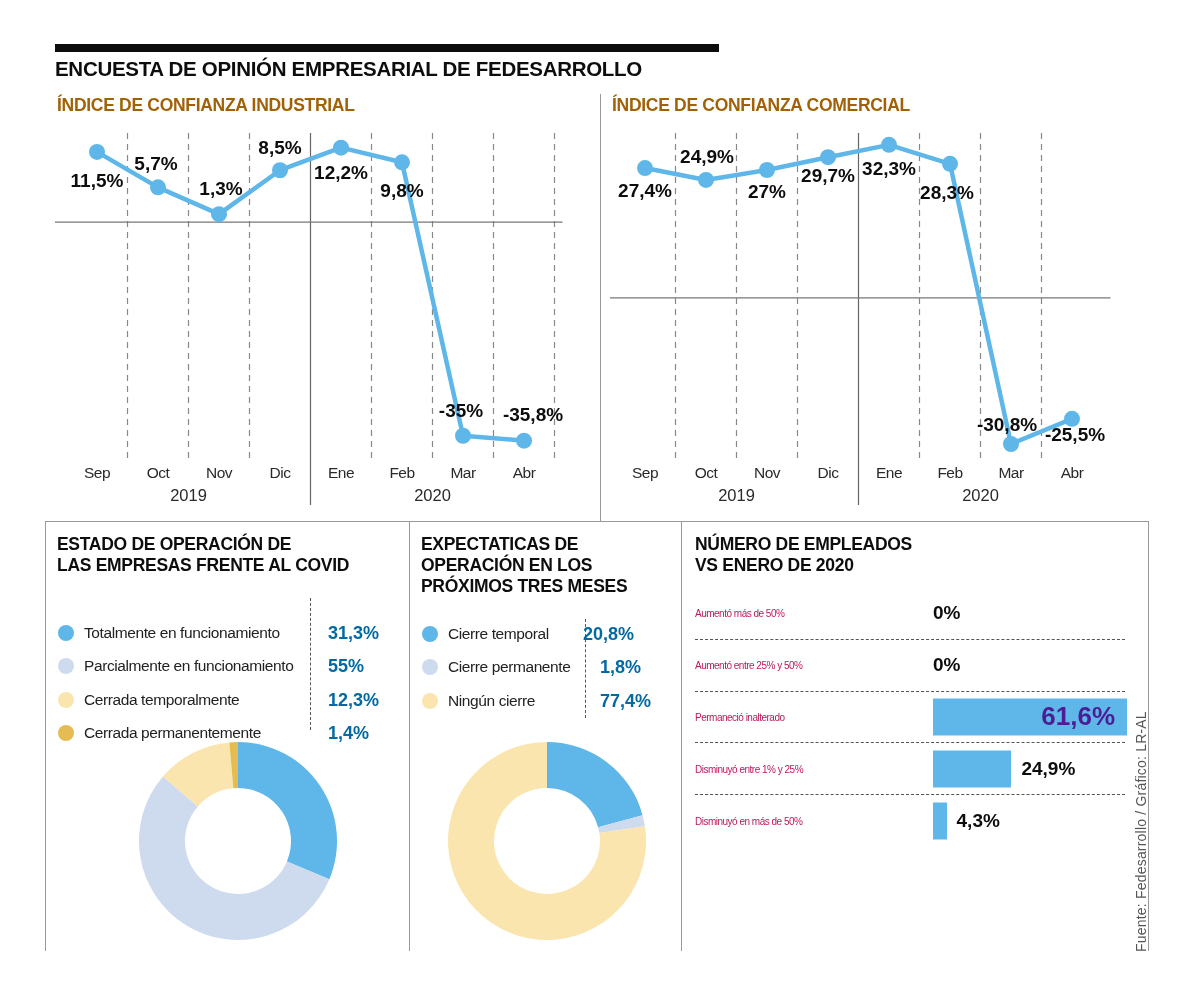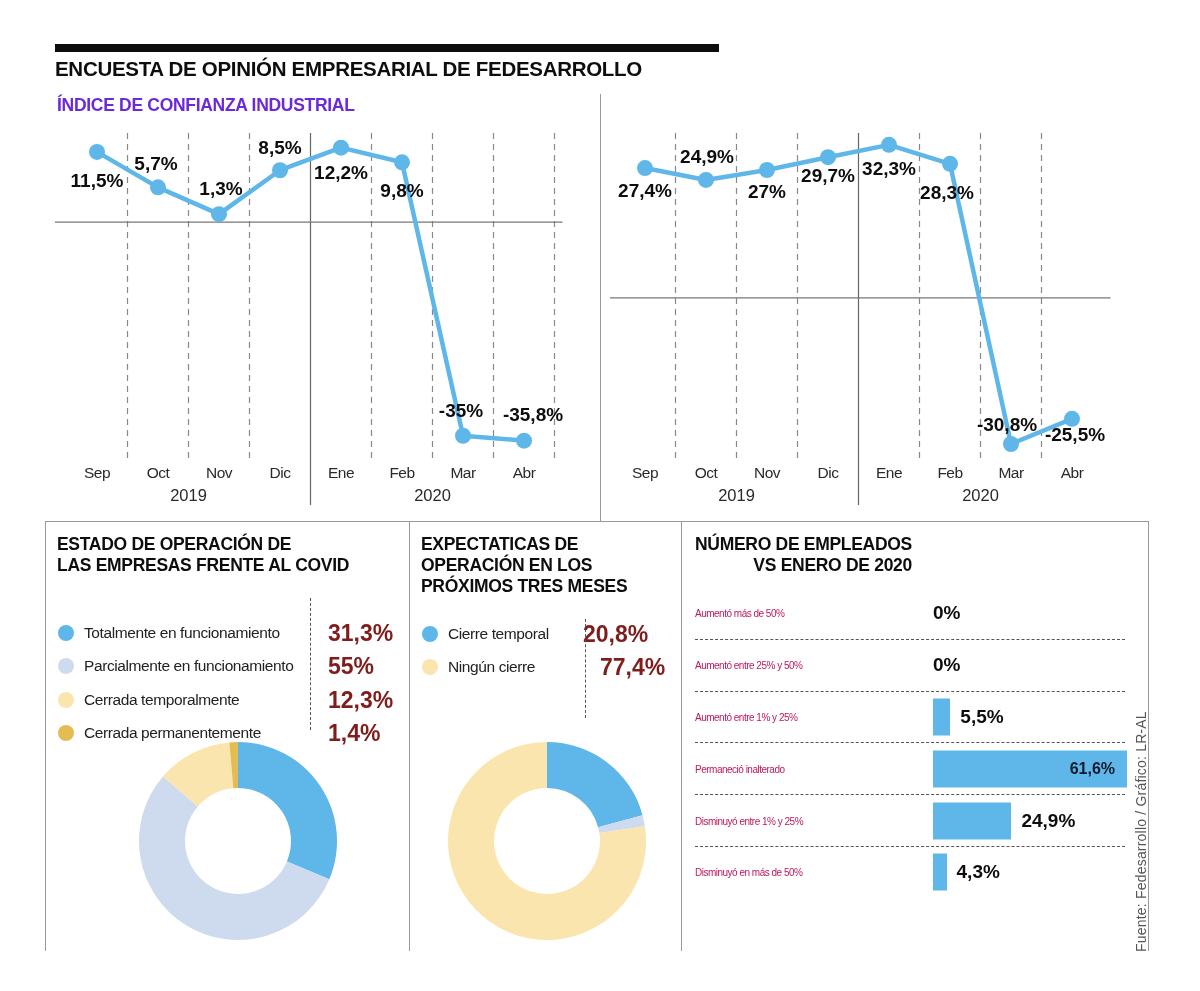--- a/index.html
+++ b/index.html
@@ -3,58 +3,59 @@
 <meta charset="utf-8">
 <style>
   html,body{margin:0;padding:0;background:#fff;}
   #stage{
     position:relative;width:1200px;height:991px;background:#fff;overflow:hidden;
     font-family:"Liberation Sans","DejaVu Sans",sans-serif;color:#111;
   }
   .abs{position:absolute;}
   #topbar{left:55px;top:44px;width:664px;height:8px;background:#0d0d0d;}
   #main-title{left:55px;top:57px;font-size:20.5px;font-weight:bold;letter-spacing:-0.3px;color:#0d0d0d;}
-  .chart-title{top:95px;font-size:17.5px;font-weight:bold;letter-spacing:-0.3px;color:#6d28d9;}
+  .chart-title{top:95px;font-size:17.5px;font-weight:bold;letter-spacing:-0.3px;color:#a16207;}
   #chart1-title{left:57px;}
   #chart2-title{left:612px;}
   svg.linechart{position:absolute;top:120px;overflow:visible;}
   #line1{left:55px;}
   #line2{left:610px;}
   .vline,.hline{background:#999;}
   #div-top{left:600px;top:94px;width:1px;height:427px;}
   #sec-h{left:45px;top:521px;width:1104px;height:1px;}
   .panel-v{top:521px;width:1px;height:430px;}
   .panel-title{font-size:17.5px;font-weight:bold;letter-spacing:-0.3px;line-height:21px;color:#0d0d0d;}
   #p1-title{left:57px;top:534px;}
   #p2-title{left:421px;top:534px;}
-  #p3-title{left:695px;top:534px;text-align:right;}
+  #p3-title{left:695px;top:534px;}
   .legend{position:absolute;}
   .lrow{position:relative;height:33.5px;}
   .ldot{position:absolute;left:2px;top:50%;width:16px;height:16px;border-radius:50%;transform:translateY(-50%);}
   .llab{position:absolute;left:28px;top:50%;transform:translateY(-50%);font-size:15.5px;letter-spacing:-0.4px;color:#222;white-space:nowrap;}
-  .lval{position:absolute;top:50%;transform:translateY(-50%);font-size:23px;font-weight:bold;color:#7f1d1d;white-space:nowrap;}
+  .lval{position:absolute;top:50%;transform:translateY(-50%);font-size:18px;font-weight:bold;color:#0369a1;white-space:nowrap;}
   .dashed-v{position:absolute;width:0;border-left:1px dashed #555;}
   svg.donut{position:absolute;top:741px;}
   #bars{left:695px;top:588px;width:430px;position:absolute;}
   .brow{position:relative;height:50.8px;border-bottom:1px dashed #555;}
   .brow:last-child{border-bottom:none;}
   .blabel{position:absolute;left:0;top:50%;transform:translateY(-50%);font-size:10px;letter-spacing:-0.5px;color:#be185d;white-space:nowrap;}
   .bar{position:absolute;top:50%;transform:translateY(-50%);height:37px;}
   .bval{position:absolute;top:50%;transform:translateY(-50%);font-size:19px;font-weight:bold;color:#0d0d0d;white-space:nowrap;}
-  .bval-inside{position:absolute;right:12px;top:50%;transform:translateY(-50%);font-size:16px;font-weight:bold;color:#0f172a;}
+  .bval-inside{position:absolute;right:12px;top:50%;transform:translateY(-50%);font-size:26px;font-weight:bold;color:#4c1d95;}
   #source{left:1133px;top:952px;transform-origin:0 0;transform:rotate(-90deg);font-size:14px;color:#555;white-space:nowrap;letter-spacing:0.2px;}
 </style>
 </head>
 <body>
 
 <div id="stage">
   <div id="topbar" class="abs"></div>
   <div id="main-title" class="abs">ENCUESTA DE OPINIÓN EMPRESARIAL DE FEDESARROLLO</div>
 
   <div id="chart1-title" class="abs chart-title">ÍNDICE DE CONFIANZA INDUSTRIAL</div>
+  <div id="chart2-title" class="abs chart-title">ÍNDICE DE CONFIANZA COMERCIAL</div>
 
   <svg id="line1" class="linechart" width="545" height="400">
       <line x1="72.5" y1="13" x2="72.5" y2="342" stroke="#888" stroke-width="1.2" stroke-dasharray="6 5"></line>
       <line x1="133.5" y1="13" x2="133.5" y2="342" stroke="#888" stroke-width="1.2" stroke-dasharray="6 5"></line>
       <line x1="194.5" y1="13" x2="194.5" y2="342" stroke="#888" stroke-width="1.2" stroke-dasharray="6 5"></line>
       <line x1="255.5" y1="13" x2="255.5" y2="385" stroke="#666" stroke-width="1.2"></line>
       <line x1="316.5" y1="13" x2="316.5" y2="342" stroke="#888" stroke-width="1.2" stroke-dasharray="6 5"></line>
       <line x1="377.5" y1="13" x2="377.5" y2="342" stroke="#888" stroke-width="1.2" stroke-dasharray="6 5"></line>
       <line x1="438.5" y1="13" x2="438.5" y2="342" stroke="#888" stroke-width="1.2" stroke-dasharray="6 5"></line>
       <line x1="499.5" y1="13" x2="499.5" y2="342" stroke="#888" stroke-width="1.2" stroke-dasharray="6 5"></line>
@@ -170,20 +171,25 @@
     </div>
   <div class="dashed-v" style="left:310px;top:598px;height:132px;"></div>
 
   <div id="legend2" class="legend" style="left:420px;top:617px;width:258px;">
       <div class="lrow">
         <span class="ldot" style="background: rgb(94, 183, 232);"></span>
         <span class="llab">Cierre temporal</span>
         <span class="lval" style="left: 163px;">20,8%</span>
       </div>
       <div class="lrow">
+        <span class="ldot" style="background: rgb(206, 218, 238);"></span>
+        <span class="llab">Cierre permanente</span>
+        <span class="lval" style="left: 180px;">1,8%</span>
+      </div>
+      <div class="lrow">
         <span class="ldot" style="background: rgb(251, 229, 175);"></span>
         <span class="llab">Ningún cierre</span>
         <span class="lval" style="left: 180px;">77,4%</span>
       </div>
     </div>
   <div class="dashed-v" style="left:585px;top:619px;height:99px;"></div>
 
   <svg id="donut1" class="donut" width="200" height="200" style="left:138px;">
       <path d="M100,1 A99,99 0 0 1 191.34460124714138,138.17281523546225 L148.9016552131161,120.43595159070202 A53,53 0 0 0 100,47 Z" fill="#5EB7E8"></path>
       <path d="M191.34460124714138,138.17281523546225 A99,99 0 1 1 24.92217038641654,35.468461195212996 L59.80681848969775,65.45281255905343 A53,53 0 1 0 148.9016552131161,120.43595159070202 Z" fill="#CEDAEE"></path>
@@ -199,25 +205,20 @@
   <div id="bars">
       <div class="brow">
         <span class="blabel">Aumentó más de 50%</span>
         <span class="bval" style="left: 238px;">0%</span>
       </div>
       <div class="brow">
         <span class="blabel">Aumentó entre 25% y 50%</span>
         <span class="bval" style="left: 238px;">0%</span>
       </div>
       <div class="brow">
-        <span class="blabel">Aumentó entre 1% y 25%</span>
-        <div class="bar" style="left: 238px; width: 17.325px; background: rgb(94, 183, 232);"></div>
-        <span class="bval" style="left: 265.325px;">5,5%</span>
-      </div>
-      <div class="brow">
         <span class="blabel">Permaneció inalterado</span>
         <div class="bar" style="left: 238px; width: 194.04px; background: rgb(94, 183, 232);">
           <span class="bval-inside">61,6%</span>
         </div>
       </div>
       <div class="brow">
         <span class="blabel">Disminuyó entre 1% y 25%</span>
         <div class="bar" style="left: 238px; width: 78.435px; background: rgb(94, 183, 232);"></div>
         <span class="bval" style="left: 326.435px;">24,9%</span>
       </div>

